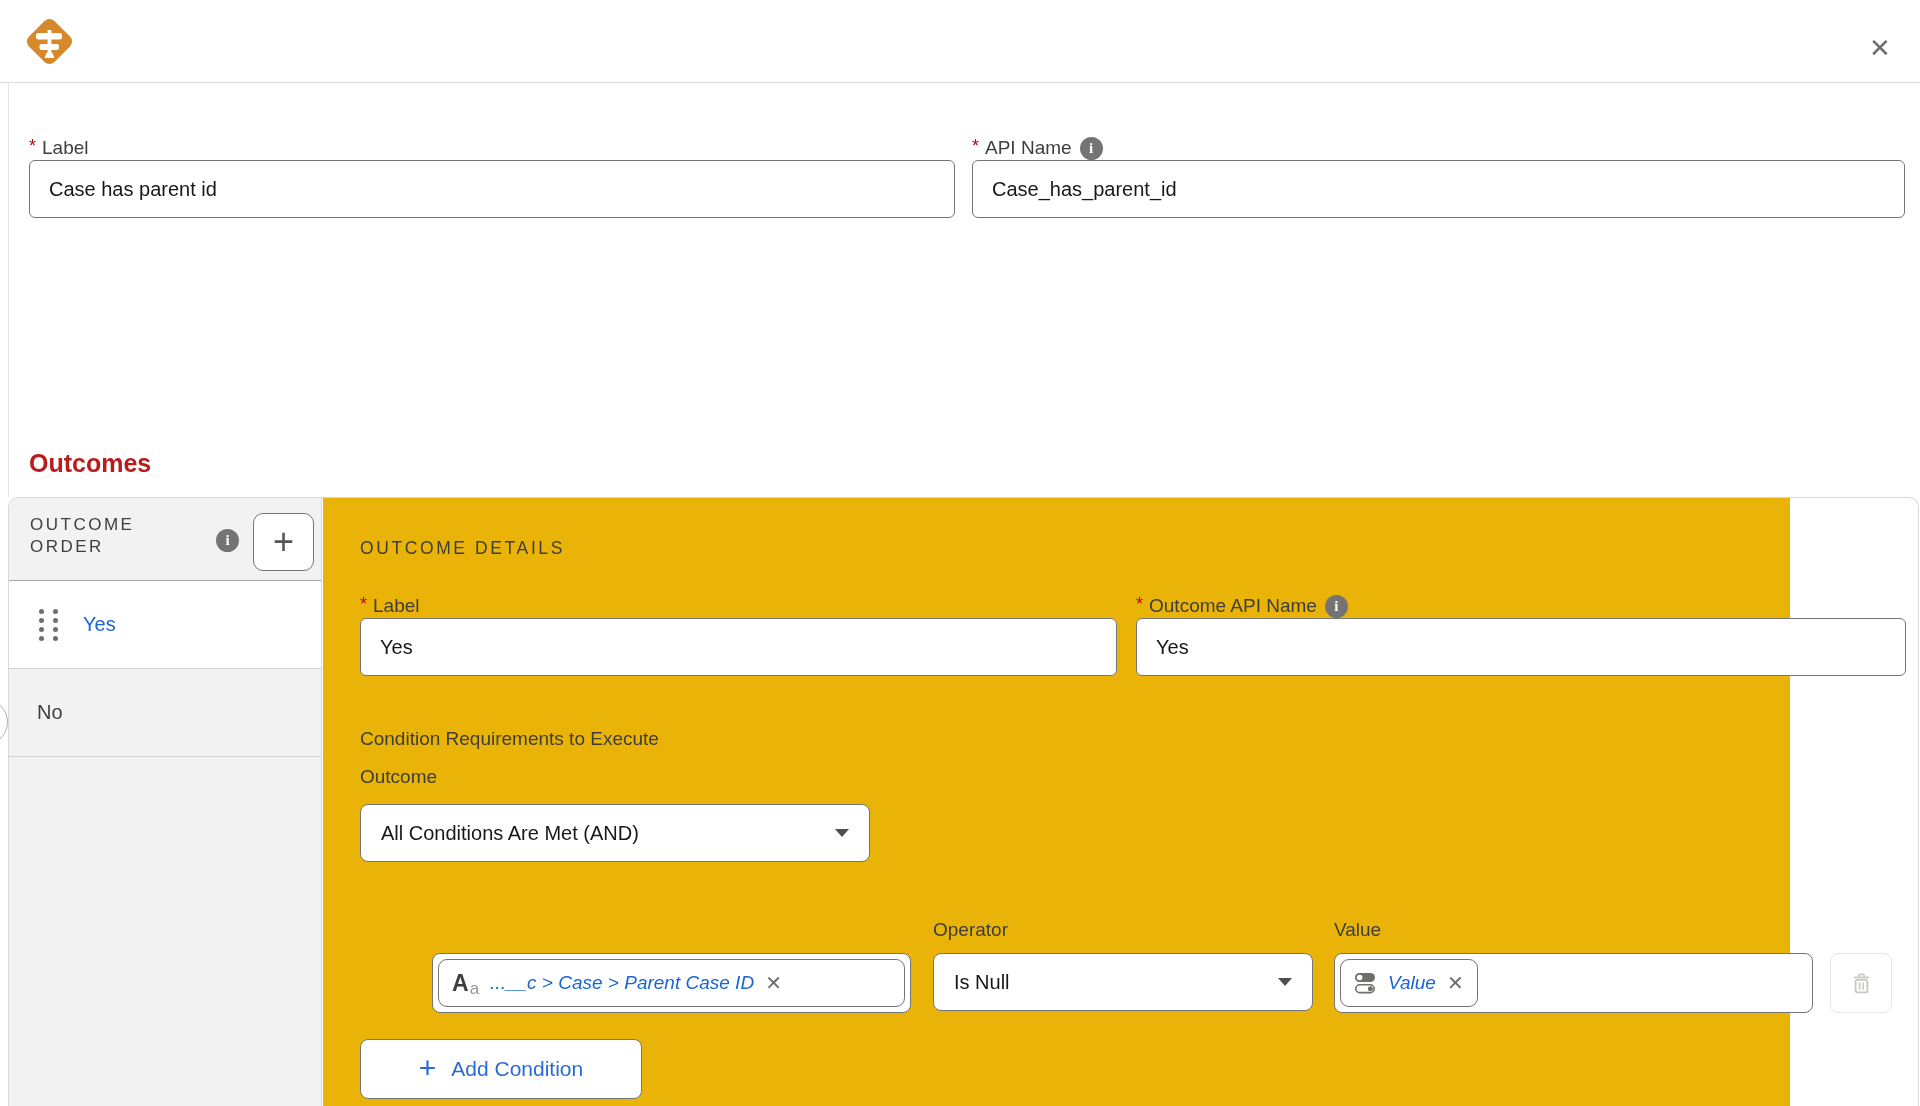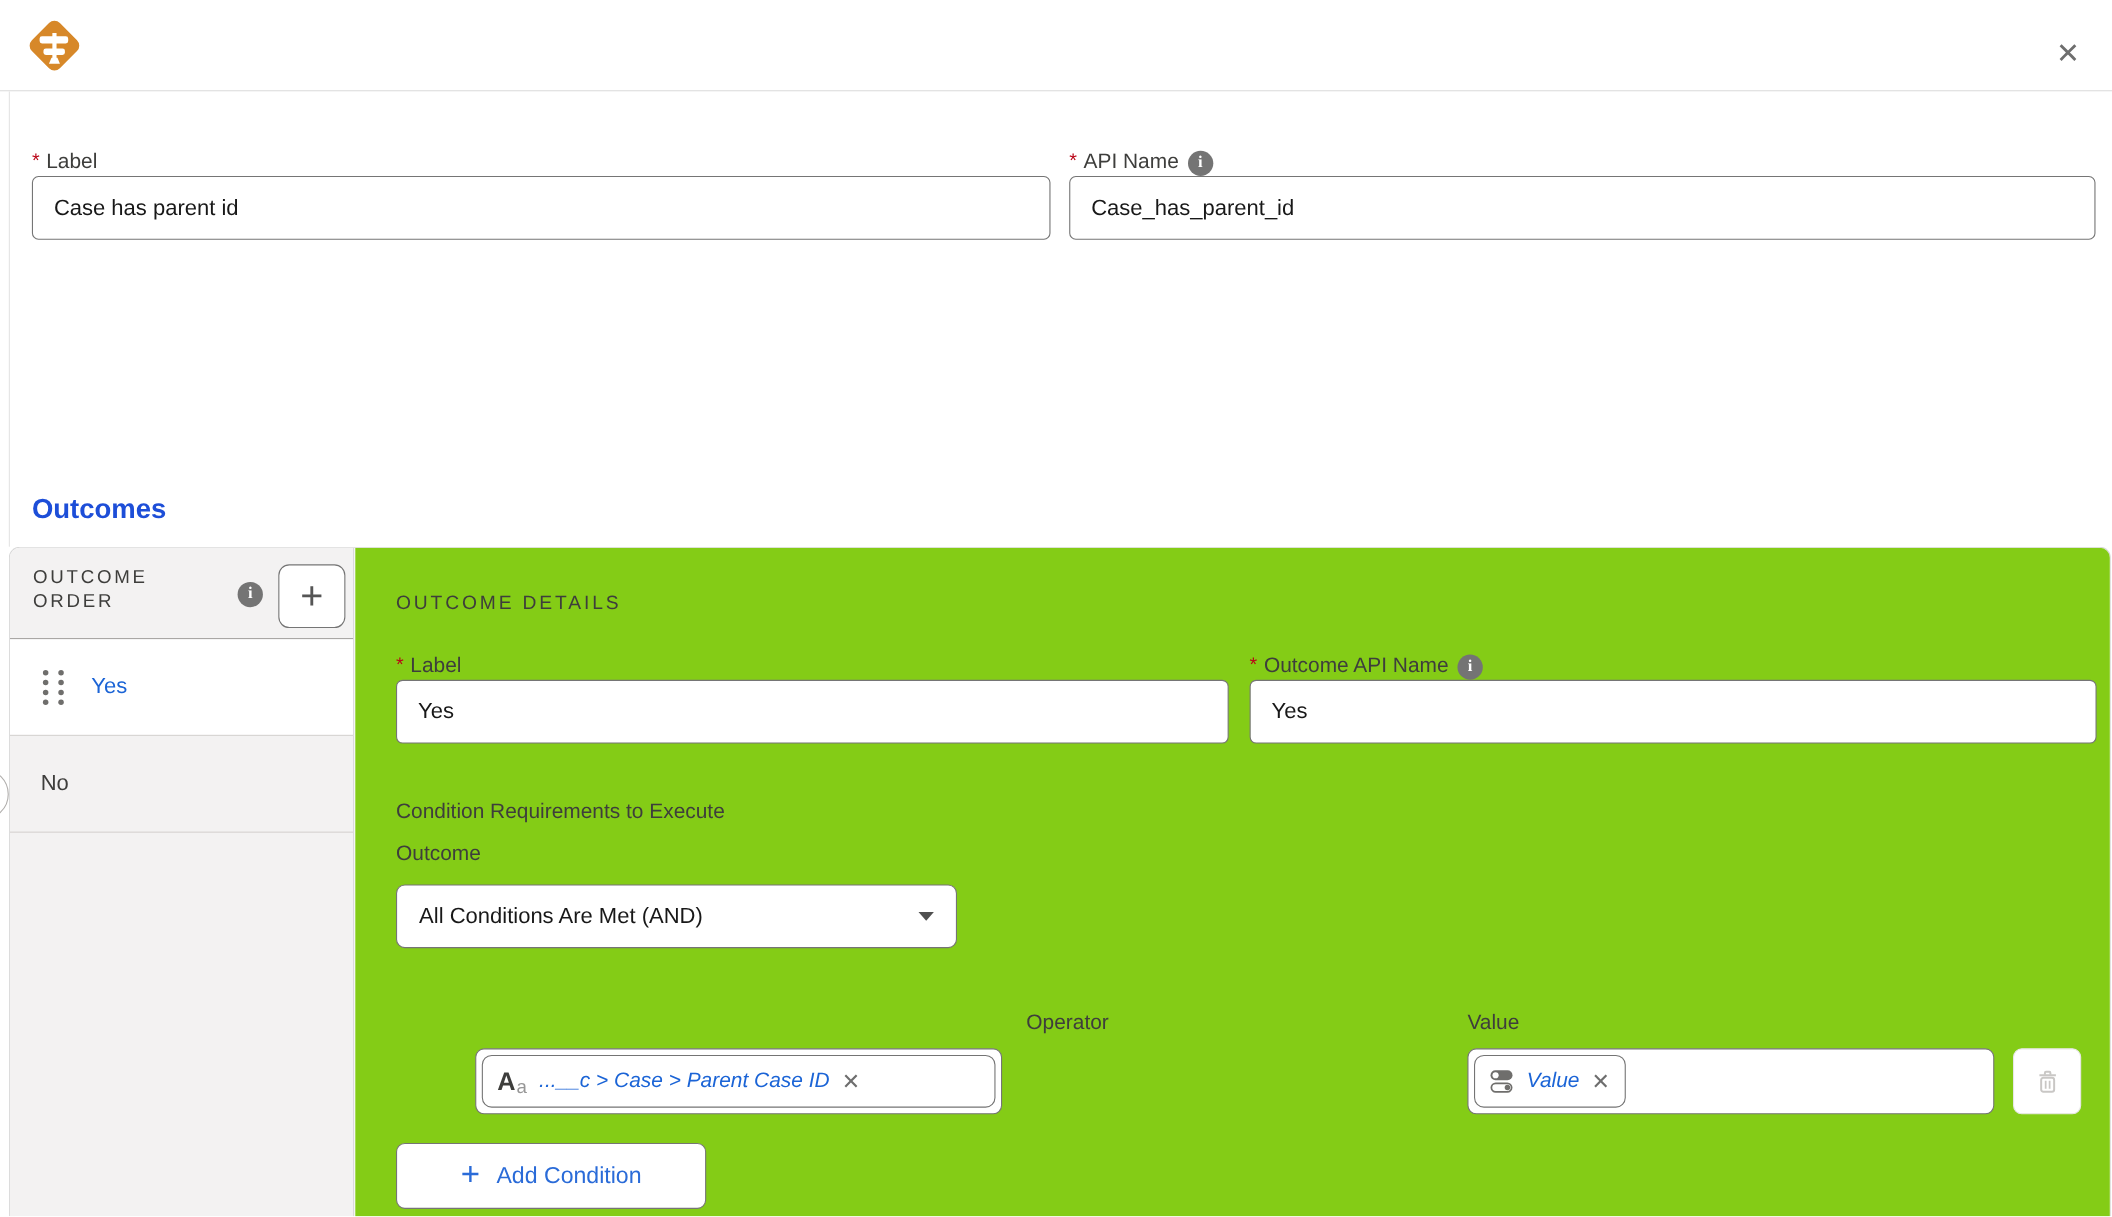--- a/index.html
+++ b/index.html
@@ -19,21 +19,21 @@
   .info-badge { width:23px; height:23px; border-radius:50%; background:#747474; color:#fff;
                 display:flex; align-items:center; justify-content:center;
                 font-family:"Liberation Serif", serif; font-weight:bold; font-size:15px; line-height:1; }
   .tinput { width:100%; height:58px; border:1px solid #757575; border-radius:6px;
             background:#fff; font-family:"Liberation Sans", sans-serif; font-size:20px; color:#181818; padding:0 19px; outline:none; }
   .textarea-box { position:relative; margin-top:12px; width:100%; height:118px; border:1px solid #757575; border-radius:6px; background:#fff; }
   .grip { position:absolute; right:3px; bottom:3px; }
 
   
   .outcomes-head { position:absolute; left:29px; top:449px; display:flex; align-items:baseline; gap:26px; white-space:nowrap; }
-  .outcomes-head h2 { font-size:25px; font-weight:bold; color:#1d4ed8; }
+  .outcomes-head h2 { font-size:25px; font-weight:bold; color:#b91c1c; }
   .outcomes-head .sub { font-size:19px; color:#181818; }
 
   .left-edge-line { position:absolute; left:8px; top:83px; height:414px; border-left:1px solid #e4e4e4; }
   .edge-circle { position:absolute; left:-38px; top:699px; width:46px; height:46px; border-radius:50%;
                  border:1.5px solid #b0aeac; background:#fff; }
 
   .outcomes-box { position:absolute; left:8px; top:497px; width:1911px; height:609px;
                   border:1px solid #d8d8d8; border-bottom:none; border-radius:10px 10px 0 0; overflow:hidden; background:#fff; }
 
   .order-panel { position:absolute; left:0; top:0; width:313px; height:609px; background:#f3f2f2; border-right:1px solid #d8d8d8; }
@@ -43,21 +43,21 @@
   .add-outcome-btn { position:absolute; left:244px; top:15px; width:61px; height:58px; background:#fff;
                      border:1px solid #757575; border-radius:10px; display:flex; align-items:center; justify-content:center;
                      font-size:36px; font-weight:300; color:#555; cursor:pointer; }
   .outcome-row { display:flex; align-items:center; height:88px; border-bottom:1px solid #d4d2d0; font-size:20px; }
   .outcome-row.selected { background:#fff; color:#1B64D6; }
   .outcome-row.plain { color:#3e3e3c; padding-left:28px; }
   .drag { display:grid; grid-template-columns:5px 5px; grid-auto-rows:5px; gap:4px 9px; margin-left:30px; }
   .drag i { width:5px; height:5px; border-radius:50%; background:#6f6e6c; }
   .outcome-row.selected .row-label { margin-left:25px; }
 
-  .details { position:absolute; left:314px; top:0; width:1597px; height:609px; background:#84cc16; }
+  .details { position:absolute; left:314px; top:0; width:1467px; height:609px; background:#eab308; }
   .details-hdr { position:absolute; left:37px; top:40px; font-size:17.5px; letter-spacing:2.6px; color:#3e3e3c; }
   .fld { position:absolute; }
   .select-box { margin-top:12px; display:flex; align-items:center; justify-content:space-between;
                 height:58px; border:1px solid #757575; border-radius:8px; background:#fff; padding:0 20px; font-size:20px; color:#181818; cursor:pointer; }
   .caret { width:0; height:0; border-left:7.5px solid transparent; border-right:7.5px solid transparent; border-top:8.5px solid #4f4f4f; }
 
   .condreq-label { position:absolute; left:37px; top:222px; width:345px; font-size:19px; line-height:38px; color:#3e3e3c; }
   .condreq-select { position:absolute; left:37px; top:294px; width:510px; }
 
   .cond-label { position:absolute; font-size:19px; color:#3e3e3c; top:421px; }
@@ -180,20 +180,26 @@
         <div class="pill" style="flex:1;">
           <span class="aa-icon">
             <span class="big">A</span>
               <span class="small">a</span>
           </span>
           <span class="ptxt">...__c &gt; Case &gt; Parent Case ID</span>
           <span class="px">✕</span>
         </div>
       </div>
 
+      <div class="op-select">
+        <div class="select-box">
+          <span>Is Null</span>
+          <span class="caret"></span>
+        </div>
+      </div>
 
       <div class="combobox" style="left:1011px; width:479px;">
         <div class="pill">
           <svg width="23" height="22" viewBox="0 0 23 22">
             <rect x="1" y="1" width="20" height="9" rx="4.5" fill="#6f6e6c"></rect>
             <circle cx="5.6" cy="5.5" r="2.8" fill="#fff"></circle>
             <rect x="1.8" y="12.8" width="18.4" height="7.8" rx="3.9" fill="none" stroke="#6f6e6c" stroke-width="1.6"></rect>
             <circle cx="16.4" cy="16.7" r="2.5" fill="#6f6e6c"></circle>
           </svg>
           <span class="ptxt">Value</span>

